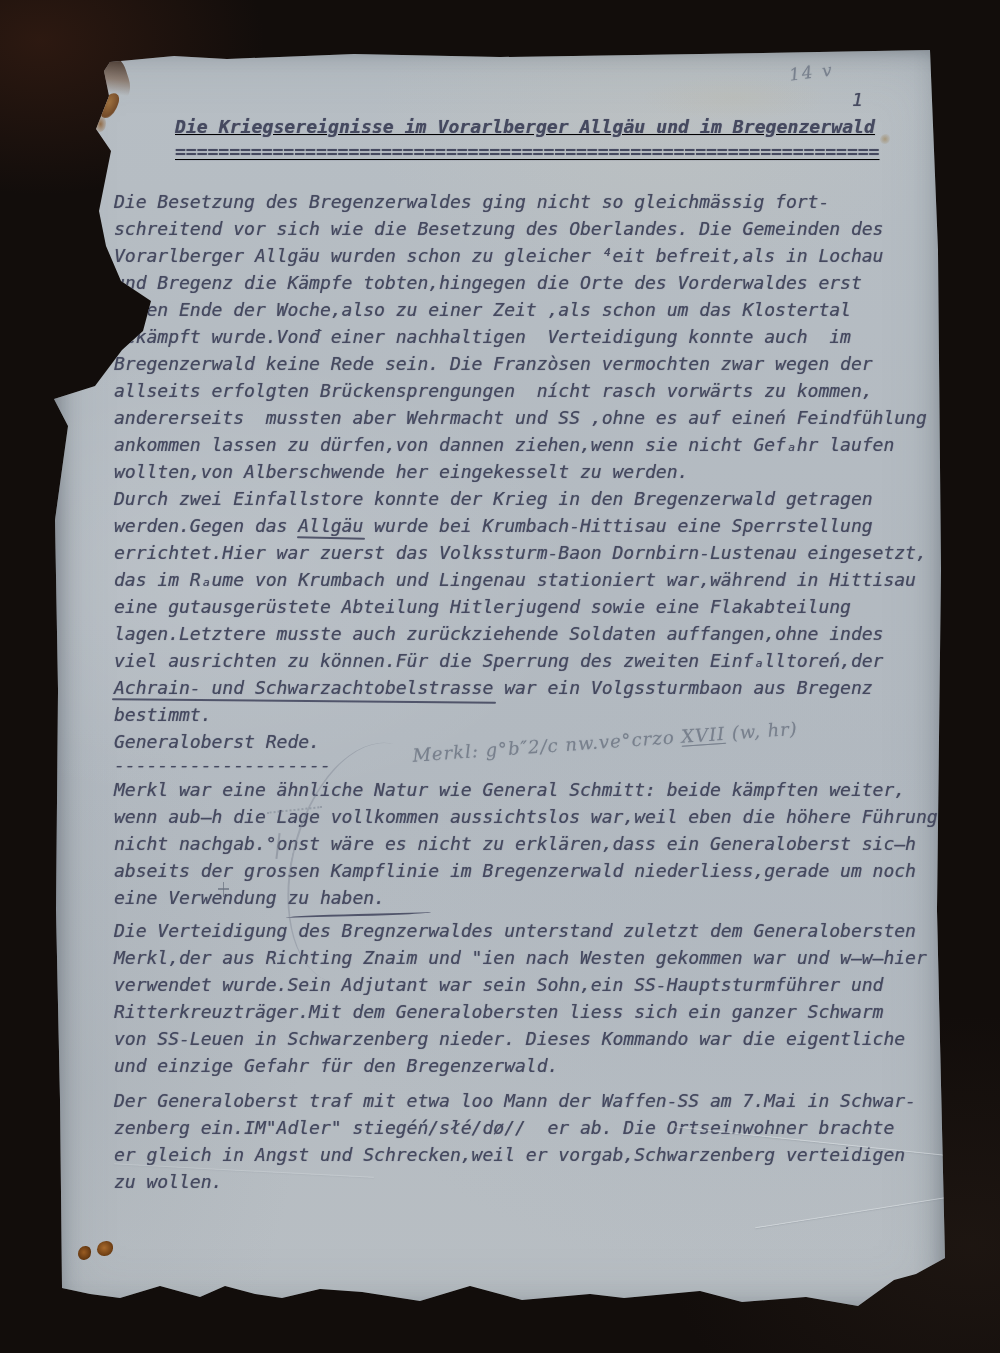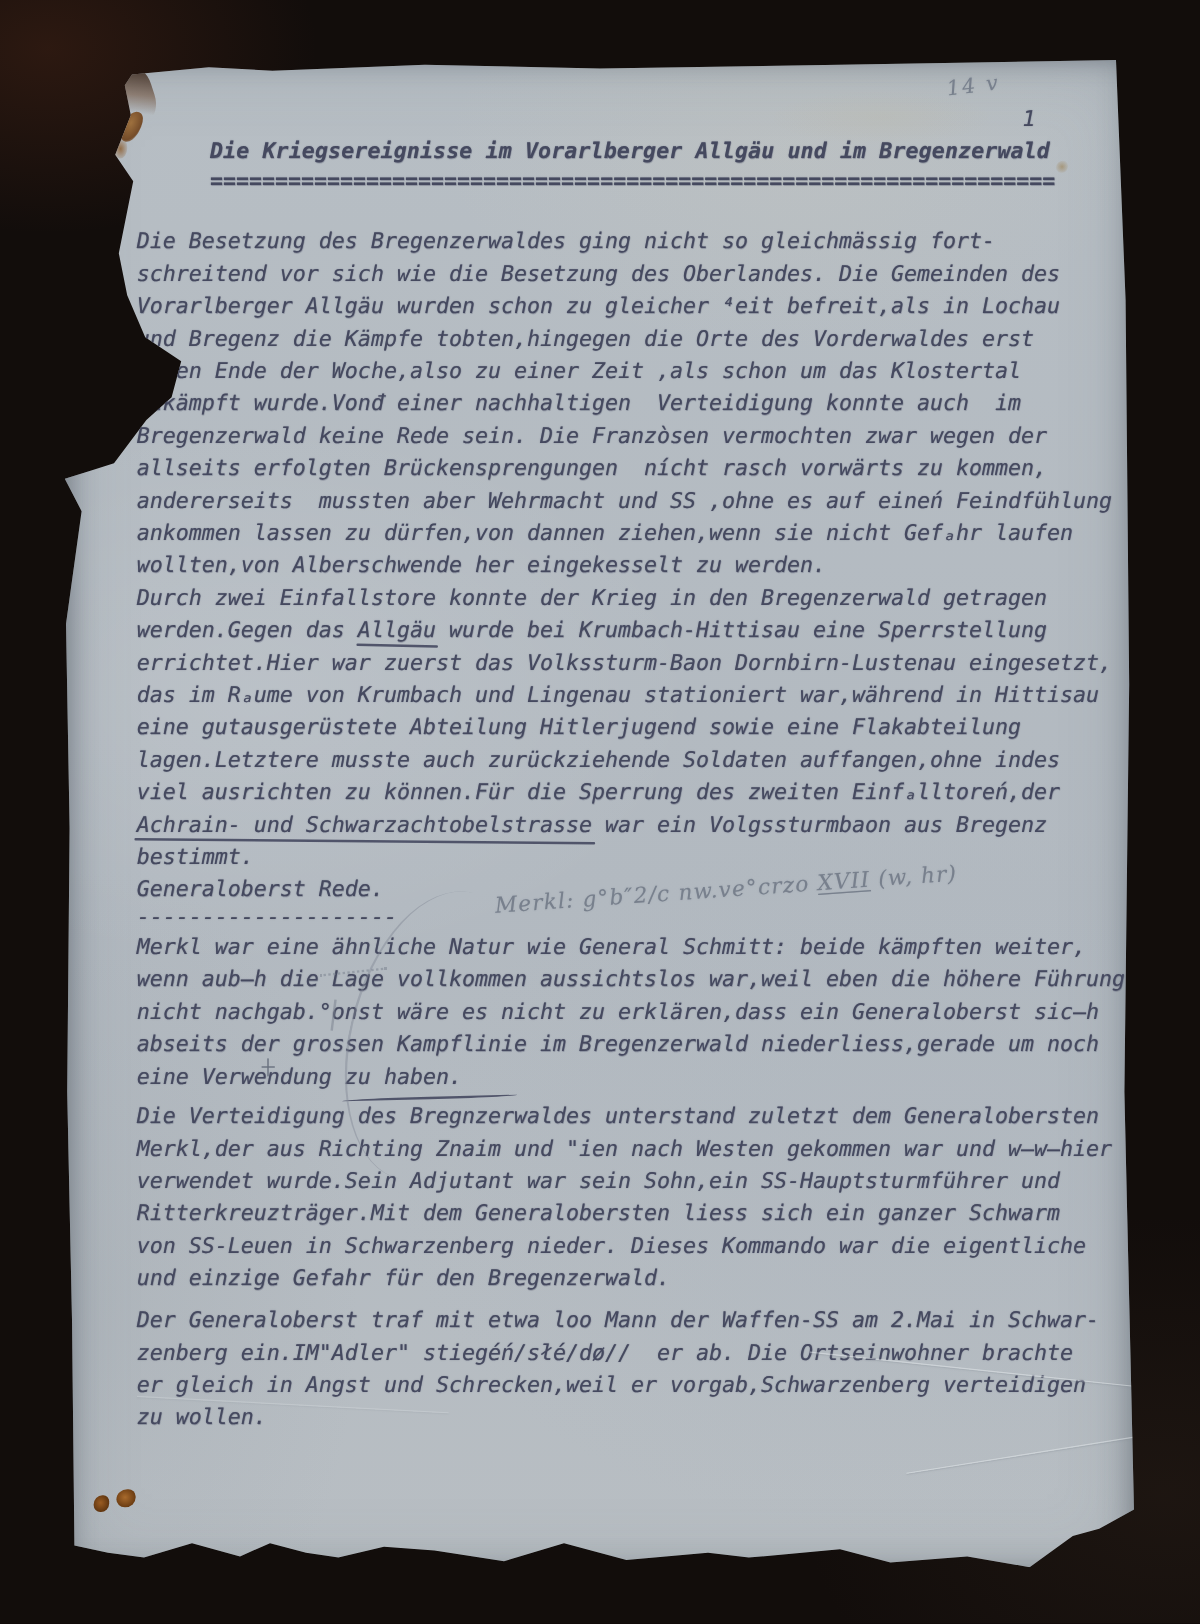--- a/index.html
+++ b/index.html
@@ -45,21 +45,21 @@
     white-space:pre;
   }
   .pencil{
     font-family:"DejaVu Serif","Liberation Serif",serif;
     font-style:italic;
     color:rgba(118,126,139,.95);
     text-shadow:0 0 1px rgba(118,126,139,.5);
   }
   .corner-note{position:absolute;left:735px;top:12px;font-size:17px;transform:rotate(-7deg);letter-spacing:2px;}
   .page-number{position:absolute;left:798px;top:36px;}
-  .title-block{position:absolute;left:121px;top:62px;}
+  .title-block{position:absolute;left:121px;top:62px;text-decoration:underline;}
   .doc-title{font-weight:bold;letter-spacing:.1px;line-height:29px;}
   .title-rule{font-weight:bold;line-height:22px;letter-spacing:0;}
   .body-text{position:absolute;left:60px;top:138px;width:826px;}
   .para{margin:0;}
   .heading-block{margin-top:2px;}
   .heading{line-height:24px;}
   .heading-rule{line-height:22px;}
   .p3{margin-top:6px;}
   .p5{margin-top:8px;}
   .annotation{
@@ -153,21 +153,21 @@
 wenn aub̶h die Lage vollkommen aussichtslos war,weil eben die höhere Führung
 nicht nachgab.°onst wäre es nicht zu erklären,dass ein Generaloberst sic̶h
 abseits der grossen Kampflinie im Bregenzerwald niederliess,gerade um noch
 eine Verwendung zu haben.</div>
       <div class="typed para p3">Die Verteidigung des Bregnzerwaldes unterstand zuletzt dem Generalobersten
 Merkl,der aus Richting Znaim und "ien nach Westen gekommen war und w̶w̶hier
 verwendet wurde.Sein Adjutant war sein Sohn,ein SS-Hauptsturmführer und
 Ritterkreuzträger.Mit dem Generalobersten liess sich ein ganzer Schwarm
 von SS-Leuen in Schwarzenberg nieder. Dieses Kommando war die eigentliche
 und einzige Gefahr für den Bregenzerwald.</div>
-      <div class="typed para p5">Der Generaloberst traf mit etwa loo Mann der Waffen-SS am 2.Mai in Schwar-
+      <div class="typed para p5">Der Generaloberst traf mit etwa loo Mann der Waffen-SS am 7.Mai in Schwar-
 zenberg ein.IM"Adler" stiegéń/słé/dø//  er ab. Die Ortseinwohner brachte
 er gleich in Angst und Schrecken,weil er vorgab,Schwarzenberg verteidigen
 zu wollen.</div>
     </div>
 
     <div class="annotation pencil"><span>Merkl: g°b″2/c nw.ve°crzo </span><span class="u">XVII</span><span> (w, hr)</span></div>
 
     <div class="ink-line u-allgaeu"></div>
     <div class="ink-line u-achrain"></div>
     <div class="ink-line u-schwarzenberg"></div>

